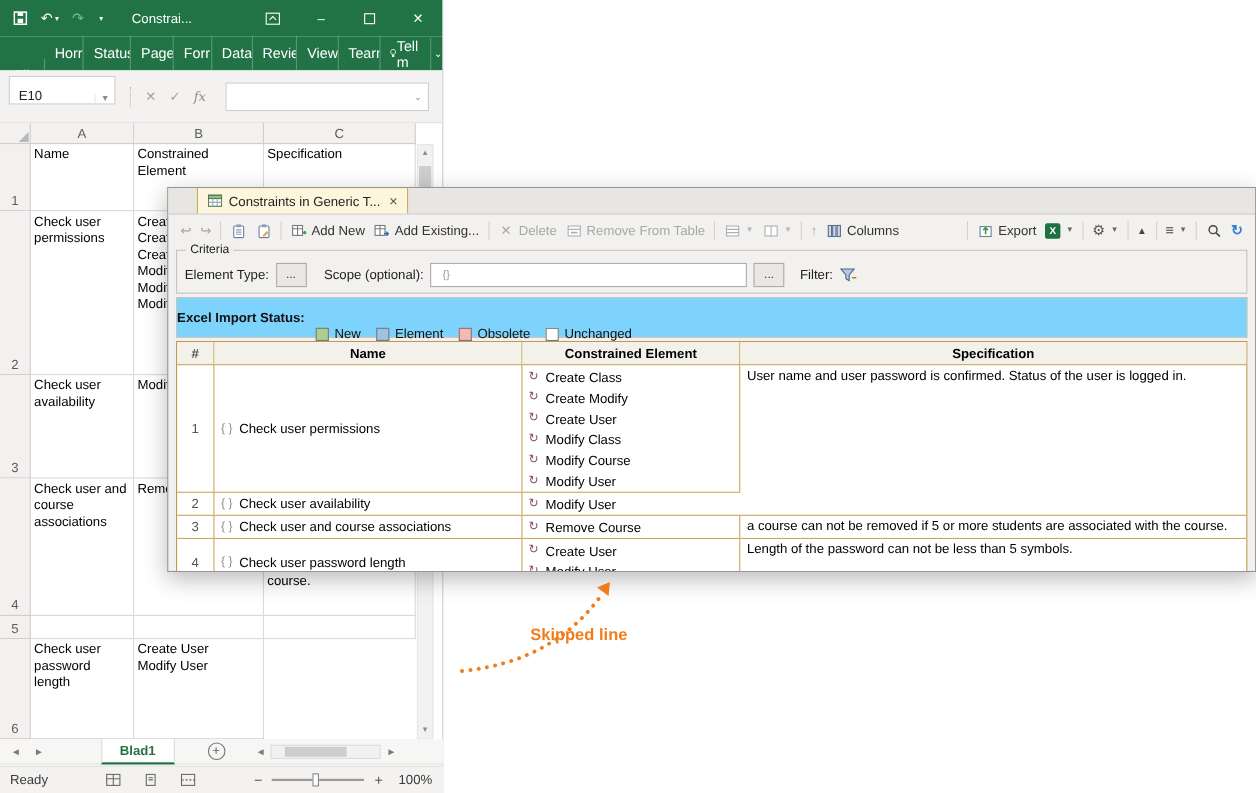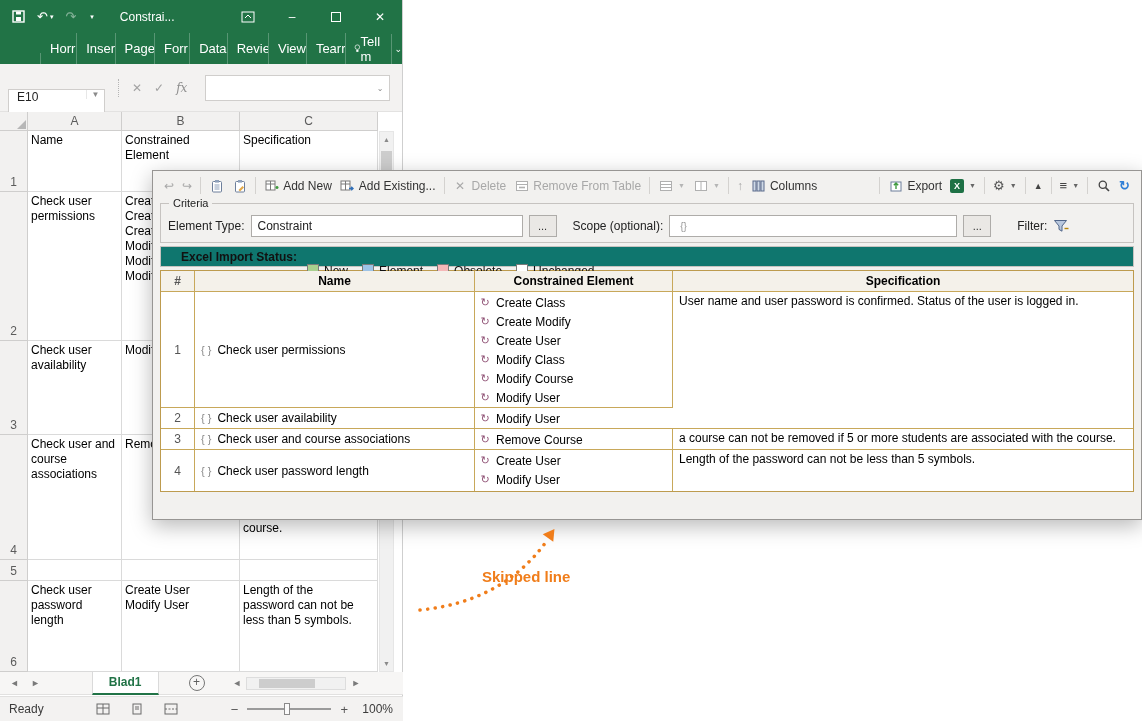--- a/index.html
+++ b/index.html
@@ -21,22 +21,22 @@
   .maxbox { width:10px; height:10px; border:1px solid #fff; }
   .ribopt { width:44px; height:100%; display:flex; align-items:center; justify-content:center; }
 
   .xl-tabs { height:31px; background:#217346; display:flex; align-items:center; color:#fff; font-size:13px; }
   .xtab { padding:0 9px; height:31px; line-height:31px; border-right:1px solid rgba(255,255,255,.25); white-space:nowrap; overflow:hidden; }
   .xtab.first { padding:0 13px;margin-top:40px; }
   .tellme { display:flex; align-items:center; gap:0; padding:0 8px; border-right:1px solid rgba(255,255,255,.25); }
   .ribchev { margin-left:2px; font-size:9px; }
 
   .xl-fbar { position:relative; height:48px; background:#f3f2f1; border-bottom:1px solid #e3e2e1; }
-  .namebox { position:absolute; left:8px; top:25px; width:97px; height:26px; background:#fff;
-             border:1px solid #d0cecc; display:flex; align-items:flex-start; font-size:12px; color:#222; }
+  .namebox { position:absolute; left:8px; top:5px; width:97px; height:26px; background:#fff;
+             border:1px solid #d0cecc; display:flex; align-items:flex-end; font-size:12px; color:#222; }
   .namebox .val { padding-left:8px; flex:1; }
   .namebox .dd { width:18px; text-align:center; color:#8a8a8a; font-size:8px; border-left:1px solid #e7e7e7; }
   .fdots { position:absolute; left:118px; top:15px; height:18px; border-left:1px dotted #b5b5b5; }
   .fx-grp { position:absolute; left:132px; top:11px; height:26px; display:flex; align-items:center; gap:12px;
             color:#a3a3a3; font-size:12px; }
   .fxit { font-family:"DejaVu Serif", serif; font-style:italic; color:#8f8f8f; }
   .fbox { position:absolute; left:205px; right:12px; top:11px; height:26px; background:#fff;
           border:1px solid #d0cecc; display:flex; align-items:center; }
   .fbox .dd { margin-left:auto; width:18px; text-align:center; color:#8a8a8a; font-size:8px; }
 
@@ -113,28 +113,28 @@
              display:flex; align-items:center; padding:8px 7px 2px; font-size:12px; color:#222; }
   .crit-label { position:absolute; top:-7px; left:8px; background:#f2f1ef; padding:0 4px; font-size:11px; }
   .fld { height:22px; background:#fff; border:1px solid #aeaca9; display:flex; align-items:center; padding:0 6px; }
   .f-etype { width:272px; margin-left:6px; }
   .brw { width:28px; height:22px; background:#eae8e5; border:1px solid #aeaca9; display:flex; align-items:center;
          justify-content:center; font-size:11px; margin-left:6px; color:#333; }
   .lab2 { margin-left:16px; }
   .f-scope { width:288px; margin-left:6px; }
   .phold { color:#9b9b9b; flex:1; white-space:nowrap; overflow:hidden; }
   .scbadge { color:#999; font-size:10px; margin-left:4px; }
-  .flab { margin-left:26px; }
+  .flab { margin-left:14px; }
   .funnelbtn { margin-left:6px; display:flex; align-items:center; }
 
-  .md-leg { margin:3px 7px 0; border:1px solid #c6c3c0; background:#0f766e; height:21px;
-            display:flex; align-items:center; padding:0 20px; font-size:12px; color:#111; }
+  .md-leg { margin:3px 7px 0; border:1px solid #c6c3c0; background:#7dd3fc; height:37px;
+            display:flex; align-items:center; padding:0 0; font-size:12px; color:#111; }
   .leglabel { font-weight:700; margin-right:10px; }
   .chip { width:12px; height:12px; border:1px solid #7a7a7a; margin-right:5px; flex:0 0 auto; }
-  .legitem { display:flex; align-items:flex-start; margin-right:14px;margin-top:28px; }
+  .legitem { display:flex; align-items:flex-end; margin-right:14px;margin-top:28px; }
 
   .md-tbl { margin:3px 7px 0; border:1px solid #bd9b4e; background:#fff; }
   .trow { display:flex; }
   .mcell { border-right:1px solid #c8a85a; border-top:1px solid #c8a85a; font-size:12px; color:#000;
            overflow:hidden; }
   .trow .mcell:last-child { border-right:none; }
   .thead .mcell { border-top:none; background:#f4f1ea; font-weight:700; height:20px;
                   display:flex; align-items:center; justify-content:center; }
   .cnum { width:34px; flex:0 0 auto; display:flex; align-items:center; justify-content:center; color:#555; }
   .cname { width:280px; flex:0 0 auto; display:flex; align-items:center; padding:0 6px; gap:6px; }
@@ -186,21 +186,21 @@
         <div class="xctl">
             <span class="maxbox"></span>
           </div>
         <div class="xctl">✕</div>
       </div>
     </div>
 
     <div class="xl-tabs">
       <span class="xtab first">File</span>
       <span class="xtab">Horr</span>
-      <span class="xtab">Inser</span>
+      <span class="xtab">Status</span>
       <span class="xtab">Page</span>
       <span class="xtab">Forr</span>
       <span class="xtab">Data</span>
       <span class="xtab">Revie</span>
       <span class="xtab">View</span>
       <span class="xtab">Tearr</span>
       <span class="tellme">
         <svg width="10" height="13" viewBox="0 0 10 13">
             <circle cx="5" cy="4.5" r="3.4" fill="none" stroke="#fff"></circle>
             <rect x="3.4" y="8.5" width="3.2" height="3" fill="#fff"></rect>
@@ -271,23 +271,20 @@
         <div class="rn h5">5</div>
         <div class="cell wA h5"></div>
         <div class="cell wB h5"></div>
         <div class="cell wC h5"></div>
       </div>
       <div class="grow">
         <div class="rn h6">6</div>
         <div class="cell wA h6">Check user password length</div>
         <div class="cell wB h6">Create User
 Modify User</div>
-        <div class="cell wC h6">Length of the
-password can not be
-less than 5 symbols.</div>
       </div>
     </div>
 
     <div class="xl-vscroll">
       <div class="vsarr vsup">▲</div>
       <div class="vthumb"></div>
       <div class="vsarr vsdn">▼</div>
     </div>
 
     <div class="xl-sheettabs">
@@ -329,20 +326,33 @@
           <div class="zthumb"></div>
         </div>
         <span class="zbtn">+</span>
         <span class="zlabel">100%</span>
       </div>
     </div>
   </div>
 
   <div class="md">
 
+    <div class="md-tabstrip">
+      <div class="md-doctab">
+        <svg width="13" height="13" viewBox="0 0 13 13">
+            <rect x="0.5" y="1.5" width="12" height="10" fill="#fff" stroke="#4a7a4a"></rect>
+            <rect x="0.5" y="1.5" width="12" height="3" fill="#8fbf8f" stroke="#4a7a4a"></rect>
+            <line x1="4.5" y1="4.5" x2="4.5" y2="11.5" stroke="#9aa7b5"></line>
+            <line x1="8.5" y1="4.5" x2="8.5" y2="11.5" stroke="#9aa7b5"></line>
+            <line x1="0.5" y1="8" x2="12.5" y2="8" stroke="#9aa7b5"></line>
+          </svg>
+        <span>Constraints in Generic T...</span>
+        <span class="x">×</span>
+      </div>
+    </div>
 
     <div class="md-toolbar">
       <span class="tbtn dis">
           <span>↩</span>
         </span>
       <span class="tbtn dis">
           <span>↪</span>
         </span>
       <span class="tsep"></span>
       <span class="tbtn">
@@ -475,23 +485,20 @@
           </span>
         </span>
       <span class="tbtn">
           <span class="refresh">↻</span>
         </span>
     </div>
 
     <div class="md-crit">
       <span class="crit-label">Criteria</span>
       <span>Element Type:</span>
-      <div class="fld f-etype">
-        <span>Constraint</span>
-      </div>
       <div class="brw">...</div>
       <span class="lab2">Scope (optional):</span>
       <div class="fld f-scope">
         <span class="scbadge">{}</span>
       </div>
       <div class="brw">...</div>
       <span class="flab">Filter:</span>
       <span class="funnelbtn">
         <svg width="16" height="14" viewBox="0 0 16 14">
             <path d="M1.5 1.5 H13.5 L9 7 V12.2 L6 10.4 V7 Z" fill="#b9c8de" stroke="#51668a"></path>

